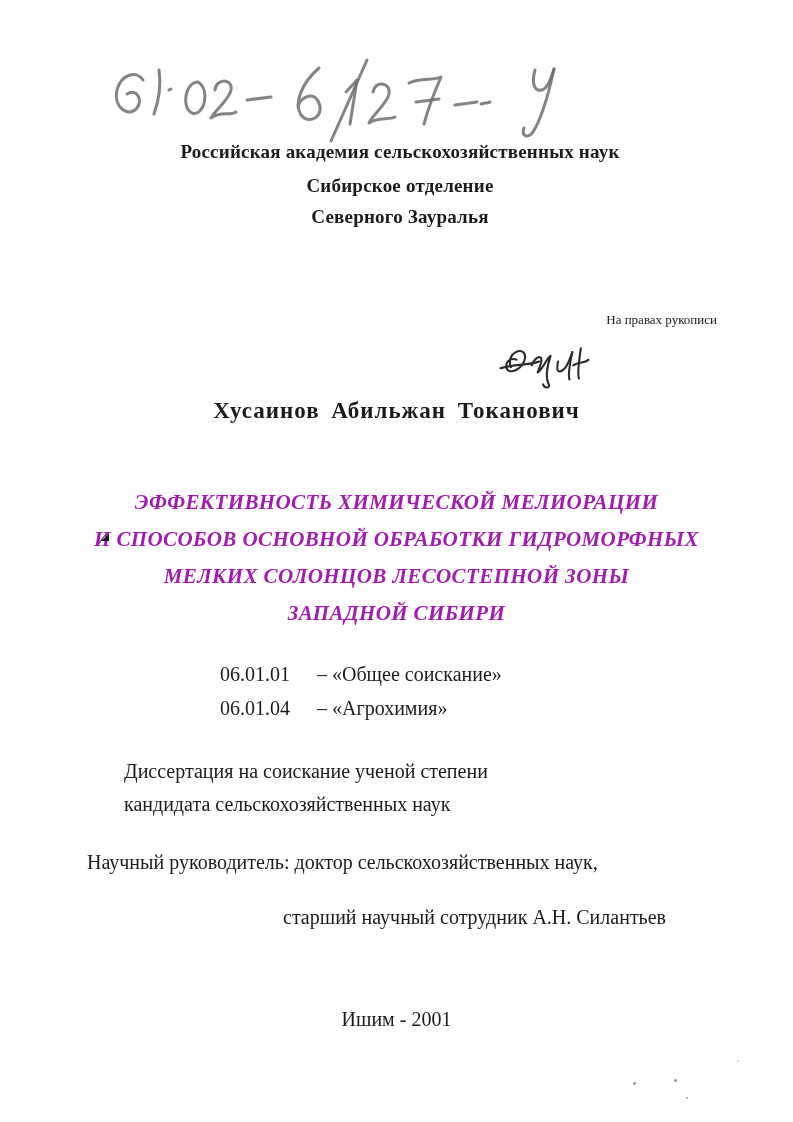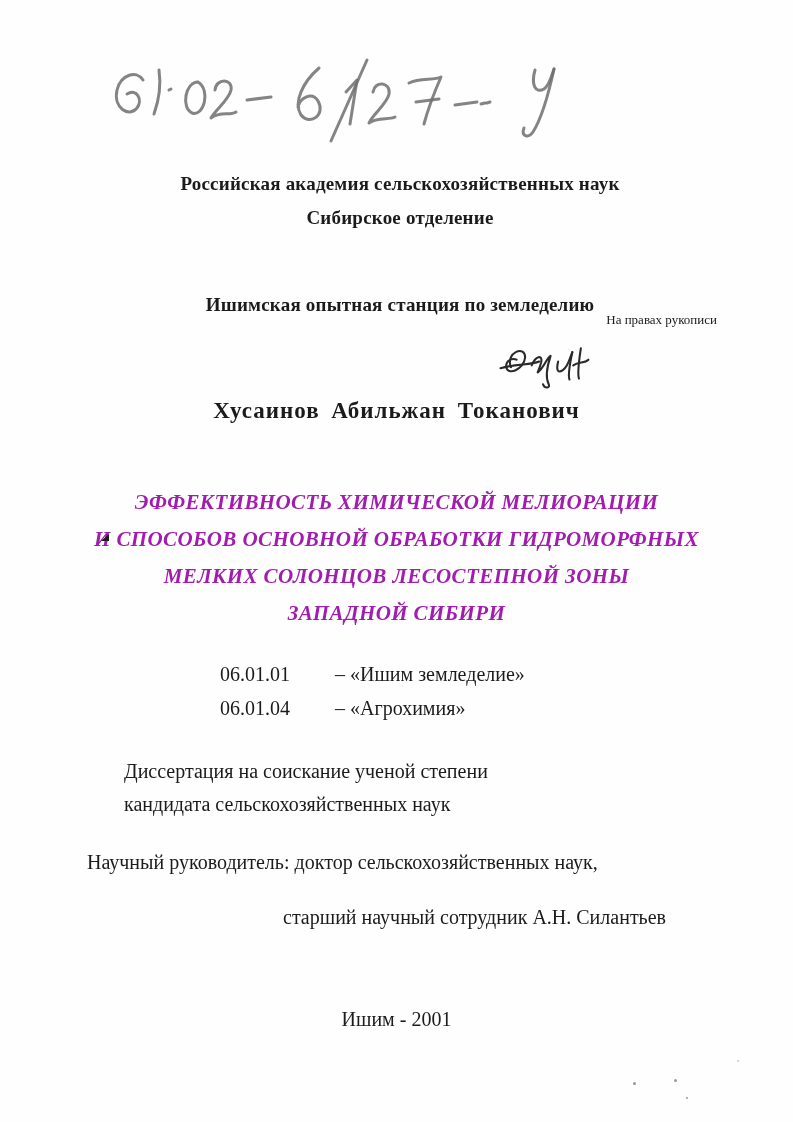--- a/index.html
+++ b/index.html
@@ -8,26 +8,26 @@
     background:#fdfdfd;
     font-family:"Liberation Serif","DejaVu Serif",serif;
     color:#1b1b1b;
     position:relative;
     overflow:hidden;
   }
   .page{position:absolute;inset:0;background:#fefefe;}
   .abs{position:absolute;}
   .center{left:0;width:793px;text-align:center;}
   .center-org{left:22px;width:756px;text-align:center;}
-  .org{font-size:19px;font-weight:bold;letter-spacing:.2px;line-height:27px;margin-top:32px;}
+  .org{font-size:19px;font-weight:bold;letter-spacing:.2px;line-height:27px;}
   .note{font-size:13px;}
   .author{font-size:23px;font-weight:bold;letter-spacing:1px;word-spacing:5px;}
   .title{font-size:21px;font-weight:bold;font-style:italic;letter-spacing:.4px;line-height:37px;color:#a21caf;}
   .bodytxt{font-size:20px;}
-  .spec-row{display:flex;gap:18px;}
+  .spec-row{display:flex;gap:0;}
   .spec-code{width:97px;}
   .imprint{font-size:20px;font-weight:normal;}
   .hand{stroke:#6e6e6e;stroke-width:3;fill:none;stroke-linecap:round;stroke-linejoin:round;opacity:.85;}
   .sig{stroke:#2a2a2a;stroke-width:2.2;fill:none;stroke-linecap:round;stroke-linejoin:round;}
   .vh{position:absolute;width:1px;height:1px;overflow:hidden;clip:rect(0 0 0 0);white-space:nowrap;}
   .mark{background:#1c1c1c;}
   .speck{background:#9a9a9a;border-radius:50%;}
 </style>
 </head>
 <body>
@@ -53,22 +53,22 @@
       <path class="hand" d="M384,45 l3,-1"></path>
       <path class="hand" d="M432,12 C428,26 432,36 441,31 C447,27 449,16 451,11"></path>
       <path class="hand" d="M451,11 C446,34 440,58 430,74 C425,81 418,78 421,70"></path>
     </svg>
     <span class="vh">61-02- 6/127- У</span>
   </div>
 
   <div class="abs center-org org" style="top:138px;">Российская академия сельскохозяйственных наук</div>
   <div class="abs center-org org" style="top:172px;">Сибирское отделение</div>
   <div class="abs center-org org" style="top:203px;">
+    <div>Северного Зауралья</div>
   </div>
-  <div class="abs center-org org" style="top:259px;">Ишимская опытная станция по земледелию</div>
 
   <div class="abs note" style="top:312px;right:76px;">На правах рукописи</div>
 
   <div class="abs" style="left:496px;top:337px;width:112px;height:52px;">
     <svg width="112" height="52" viewBox="0 0 115 55">
       <path class="sig" d="M14,32 C8,16 30,8 29,22 C28,34 10,42 9,31 C9,24 16,22 20,24"></path>
       <path class="sig" d="M3,33 C20,28 34,30 44,26"></path>
       <path class="sig" d="M36,30 C40,20 48,18 46,27 C44,35 41,39 43,37 C49,32 52,22 56,20 C52,32 50,42 54,50 C56,54 50,55 48,50"></path>
       <path class="sig" d="M64,26 C62,34 63,39 69,35 C75,31 77,20 79,16"></path>
       <path class="sig" d="M79,16 C76,30 74,40 76,45"></path>
@@ -82,21 +82,21 @@
   <div class="abs center title" style="top:484px;">
     <div>ЭФФЕКТИВНОСТЬ ХИМИЧЕСКОЙ МЕЛИОРАЦИИ</div>
     <div>И СПОСОБОВ ОСНОВНОЙ ОБРАБОТКИ ГИДРОМОРФНЫХ</div>
     <div>МЕЛКИХ СОЛОНЦОВ ЛЕСОСТЕПНОЙ ЗОНЫ</div>
     <div>ЗАПАДНОЙ СИБИРИ</div>
   </div>
 
   <div class="abs bodytxt" style="left:220px;top:657px;line-height:34px;">
     <div class="spec-row">
       <span class="spec-code">06.01.01</span>
-      <span>– «Ишим земледелие»</span>
+      <span>– «Общее соискание»</span>
     </div>
     <div class="spec-row">
       <span class="spec-code">06.01.04</span>
       <span>– «Агрохимия»</span>
     </div>
   </div>
 
   <div class="abs bodytxt" style="left:124px;top:755px;line-height:33px;">
     <div>Диссертация на соискание ученой степени</div>
     <div>кандидата сельскохозяйственных наук</div>

